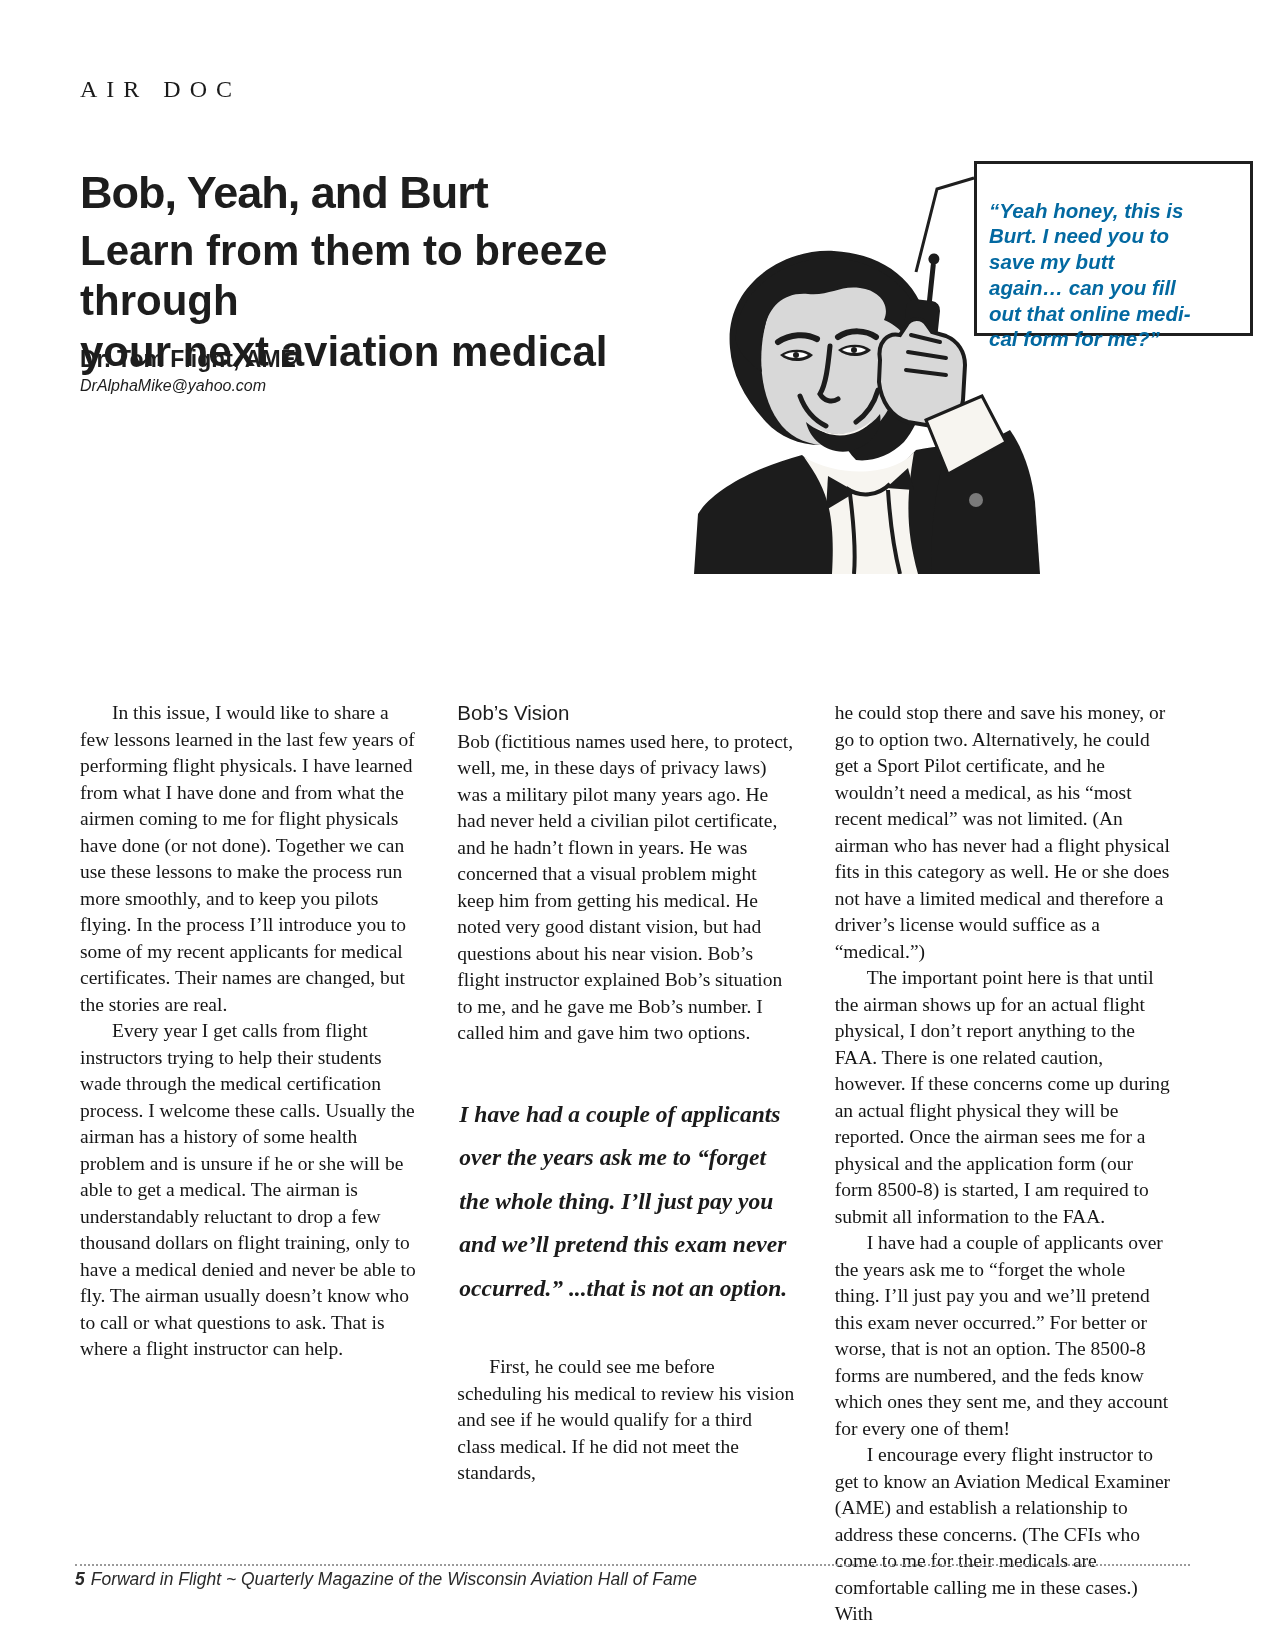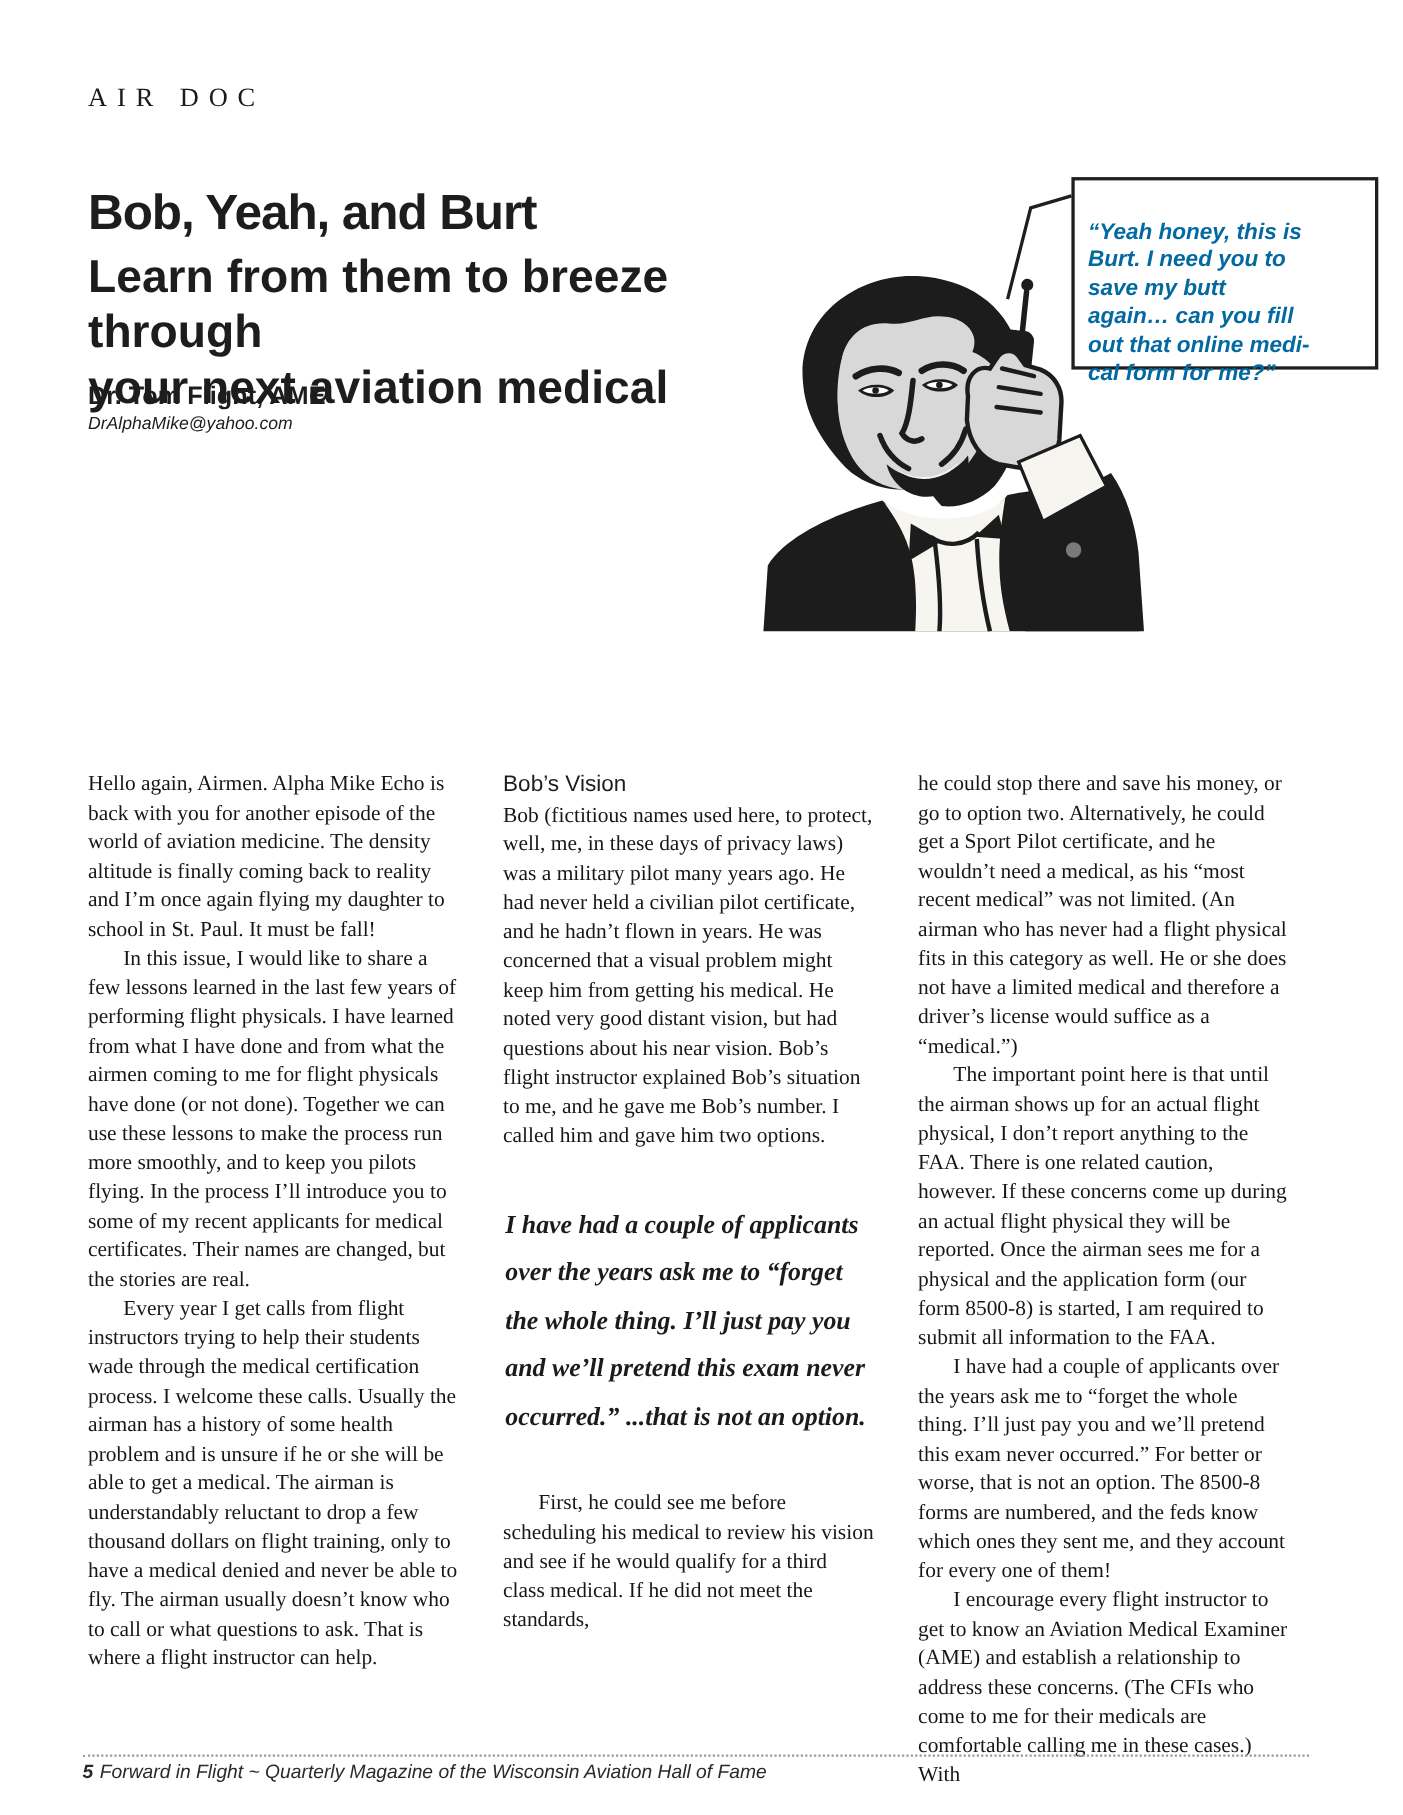--- a/index.html
+++ b/index.html
@@ -42,21 +42,21 @@
     font-family:"Liberation Sans", sans-serif; font-weight:normal; font-size:20.5px;
     color:#1d1d1d; margin:0 0 2px 0; line-height:26.5px;
   }
   .pull-quote {
     font-weight:bold; font-style:italic; font-size:23.5px; line-height:43.5px;
     color:#1b1b1b; margin:46px 0 44px 2px;
   }
   .footer {
     position:absolute; left:75px; top:1564px; width:1115px;
     border-top:2px dotted #9a9a9a; padding-top:3px;
-    font-family:"Liberation Sans", sans-serif; font-style:italic; font-size:17.5px; color:#2a2a2a;margin-top:31px;
+    font-family:"Liberation Sans", sans-serif; font-style:italic; font-size:17.5px; color:#2a2a2a;
   }
   .footer .pagenum { font-weight:bold; margin-right:6px; }
 </style>
 </head>
 <body>
 
 <div class="page">
 
   <div class="kicker">AIR DOC</div>
 
@@ -128,21 +128,20 @@
       <path d="M 226,132 L 266,137"></path>
     </g>
 
     <path fill="#1c1c1c" d="M 262,228 L 330,192 C 344,212 352,238 355,264 L 360,336 L 252,336 C 250,298 254,262 262,228 Z"></path>
     <path fill="#f7f5f0" stroke="#1c1c1c" stroke-width="3" d="M 246,182 L 302,158 L 326,204 L 268,236 Z"></path>
     <circle cx="296" cy="262" r="7" fill="#7a7a7a"></circle>
   </svg>
 
   <div class="columns">
     <div class="col">
-      <p>Hello again, Airmen. Alpha Mike Echo is back with you for another episode of the world of aviation medicine. The density altitude is finally coming back to reality and I’m once again flying my daughter to school in St. Paul. It must be fall!</p>
       <p class="indent">In this issue, I would like to share a few lessons learned in the last few years of performing flight physicals. I have learned from what I have done and from what the airmen coming to me for flight physicals have done (or not done). Together we can use these lessons to make the process run more smoothly, and to keep you pilots flying. In the process I’ll introduce you to some of my recent applicants for medical certificates. Their names are changed, but the stories are real.</p>
       <p class="indent">Every year I get calls from flight instructors trying to help their students wade through the medical certification process. I welcome these calls. Usually the airman has a history of some health problem and is unsure if he or she will be able to get a medical. The airman is understandably reluctant to drop a few thousand dollars on flight training, only to have a medical denied and never be able to fly. The airman usually doesn’t know who to call or what questions to ask. That is where a flight instructor can help.</p>
     </div>
     <div class="col">
       <h3 class="subhead">Bob’s Vision</h3>
       <p>Bob (fictitious names used here, to protect, well, me, in these days of privacy laws) was a military pilot many years ago. He had never held a civilian pilot certificate, and he hadn’t flown in years. He was concerned that a visual problem might keep him from getting his medical. He noted very good distant vision, but had questions about his near vision. Bob’s flight instructor explained Bob’s situation to me, and he gave me Bob’s number. I called him and gave him two options.</p>
       <div class="pull-quote">I have had a couple of applicants over the years ask me to “forget the whole thing. I’ll just pay you and we’ll pretend this exam never occurred.” ...that is not an option.</div>
       <p class="indent">First, he could see me before scheduling his medical to review his vision and see if he would qualify for a third class medical. If he did not meet the standards,</p>
     </div>
     <div class="col">

